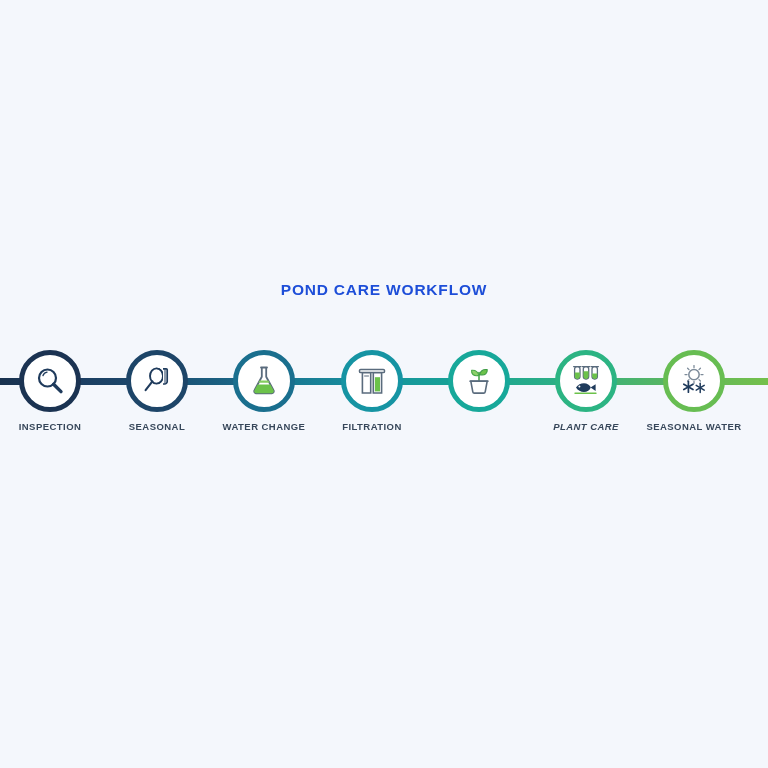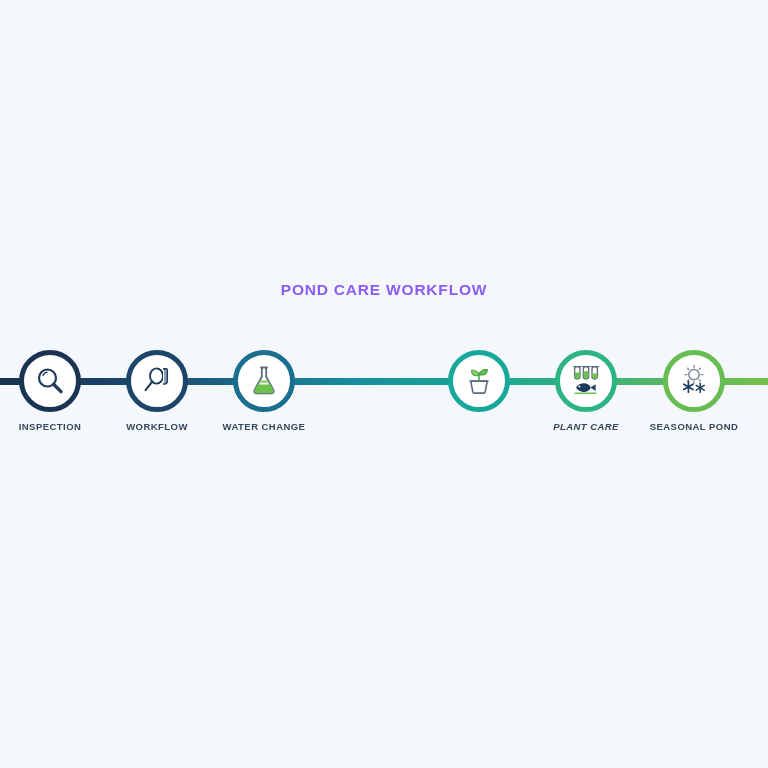--- a/index.html
+++ b/index.html
@@ -24,21 +24,21 @@
   
   #chart-title {
     position: absolute;
     top: 281px;
     left: 0;
     width: 768px;
     text-align: center;
     font-size: 15.5px;
     font-weight: bold;
     letter-spacing: 0.8px;
-    color: #8b5cf6;
+    color: #1d4ed8;
     white-space: nowrap;
   }
 
   
   #timeline {
     position: absolute;
     top: 335px;
     left: 0;
     width: 679px;
     height: 130px;
@@ -127,36 +127,50 @@
         <span class="node-icon">
           <svg viewBox="0 0 36 36" width="36" height="36">
             <ellipse cx="17.5" cy="13" rx="6.5" ry="7.6" fill="#ffffff" stroke="#1f3b5c" stroke-width="1.9"></ellipse>
             <path d="M17.5 5.4c3.9 0 6.6 3.4 6.6 7.6s-2.7 7.6-6.6 7.6" fill="none" stroke="#1f3b5c" stroke-width="1.3"></path>
             <path d="M24 5.8h3.2a1 1 0 0 1 1 1v11.6a2.6 2.6 0 0 1-2.6 2.6H24" fill="#ffffff" stroke="#1f3b5c" stroke-width="1.7" stroke-linejoin="round"></path>
             <line x1="26" y1="6.4" x2="26" y2="20.6" stroke="#1f3b5c" stroke-width="1"></line>
             <line x1="13.4" y1="18.4" x2="6.6" y2="27.2" stroke="#1f3b5c" stroke-width="2.1" stroke-linecap="round"></line>
           </svg>
         </span>
       </div>
-      <div class="node-label">WORKFLOW</div>
+      <div class="node-label">SEASONAL</div>
     </div>
 
     <div class="node" style="left:264px;">
       <div class="node-circle" style="border:5px solid #1a6f8e;">
         <span class="node-icon">
           <svg viewBox="0 0 36 36" width="36" height="36">
             <path d="M15 4.5h6M15.8 4.5v9.2L8.5 27.3a2 2 0 0 0 1.8 3h15.4a2 2 0 0 0 1.8-3l-7.3-13.6V4.5" fill="#ffffff" stroke="#5a6b7d" stroke-width="1.8" stroke-linejoin="round" stroke-linecap="round"></path>
             <path d="M11.6 21.5h12.8l3.1 5.8a2 2 0 0 1-1.8 3H10.3a2 2 0 0 1-1.8-3z" fill="#6cc24a"></path>
             <path d="M13.6 17.6h8.8l1.2 2.2h-11.2z" fill="#85cd5f"></path>
           </svg>
         </span>
       </div>
       <div class="node-label">WATER CHANGE</div>
     </div>
 
+    <div class="node" style="left:372px;">
+      <div class="node-circle" style="border:5px solid #1694a3;">
+        <span class="node-icon">
+          <svg viewBox="0 0 36 36" width="36" height="36">
+            <rect x="5.5" y="6.4" width="25" height="3.2" rx="1.2" fill="#ffffff" stroke="#5a6b7d" stroke-width="1.5"></rect>
+            <path d="M8.4 9.8h8.3v20.2H8.4z" fill="#ffffff" stroke="#5a6b7d" stroke-width="1.6"></path>
+            <path d="M19.3 9.8h8.3v20.2h-8.3z" fill="#ffffff" stroke="#5a6b7d" stroke-width="1.6"></path>
+            <rect x="20.9" y="14.2" width="5.1" height="14.2" fill="#6cc24a"></rect>
+            <line x1="10.2" y1="13" x2="14.9" y2="13" stroke="#5a6b7d" stroke-width="1"></line>
+          </svg>
+        </span>
+      </div>
+      <div class="node-label">FILTRATION</div>
+    </div>
 
     <div class="node" style="left:479px;">
       <div class="node-circle" style="border:5px solid #17a89a;">
         <span class="node-icon">
           <svg viewBox="0 0 36 36" width="36" height="36">
             <path d="M18 17.5V9.5" fill="none" stroke="#4aa84a" stroke-width="1.6" stroke-linecap="round"></path>
             <path d="M18 12.4c-1.2-4-4.6-5.4-7.4-5.1-.4 3.1 1.5 6.4 7.4 5.1z" fill="#8ed16a" stroke="#4aa84a" stroke-width="1.1" stroke-linejoin="round"></path>
             <path d="M18.4 11.6c1.4-4.2 5-5.4 7.8-5 .4 3.2-1.7 6.6-7.8 5z" fill="#6cc24a" stroke="#3d9b44" stroke-width="1.1" stroke-linejoin="round"></path>
             <path d="M9.8 18.2h16.4l-2 10.6a1.6 1.6 0 0 1-1.6 1.3h-9.2a1.6 1.6 0 0 1-1.6-1.3z" fill="#ffffff" stroke="#5a6b7d" stroke-width="1.6" stroke-linejoin="round"></path>
             <line x1="9.2" y1="18.2" x2="26.8" y2="18.2" stroke="#5a6b7d" stroke-width="1.8" stroke-linecap="round"></line>
@@ -215,17 +229,17 @@
               <line x1="17" y1="21.2" x2="7.8" y2="26.6"></line>
             </g>
             <g stroke="#1f3b5c" stroke-width="1.5" stroke-linecap="round">
               <line x1="24.2" y1="20.2" x2="24.2" y2="29.4"></line>
               <line x1="20.2" y1="22.4" x2="28.2" y2="27.1"></line>
               <line x1="28.2" y1="22.4" x2="20.2" y2="27.1"></line>
             </g>
           </svg>
         </span>
       </div>
-      <div class="node-label">SEASONAL POND</div>
+      <div class="node-label">SEASONAL WATER</div>
     </div>
 
   </div>
 </div>
 
 </body></html>

